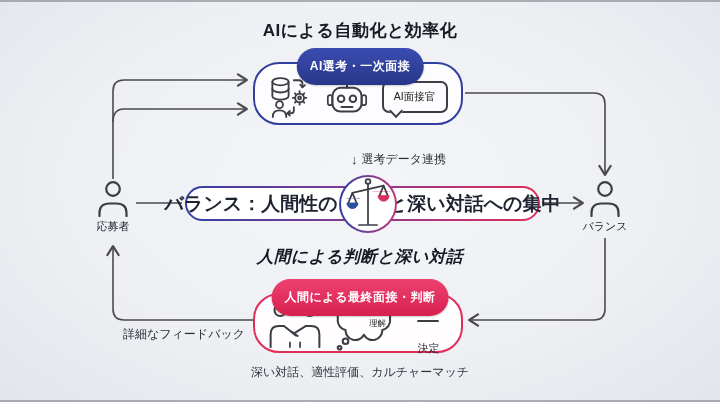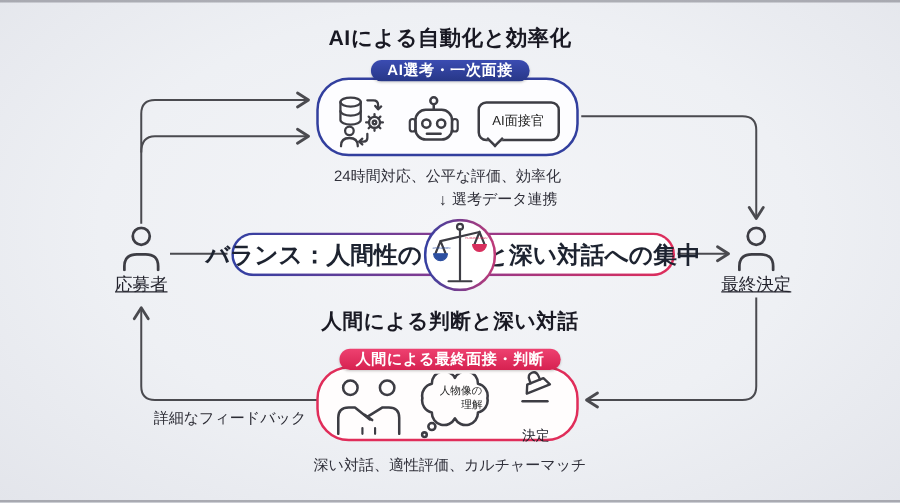--- a/index.html
+++ b/index.html
@@ -13,21 +13,21 @@
   .cx{transform:translateX(-50%);}
   .title{font-size:17px;font-weight:700;color:#191923;letter-spacing:.5px;white-space:nowrap;}
   .caption{font-size:12px;color:#30303a;white-space:nowrap;}
   .small-label{font-size:12px;color:#2c2c35;white-space:nowrap;}
 
   .flowbox{background:#fdfdff;border-radius:26px;display:flex;align-items:center;
     justify-content:space-evenly;box-sizing:border-box;}
   .blue-box{border:2px solid #323f9e;width:210px;height:63px;padding-top:6px;}
   .pink-box{border:2px solid #e02d5a;width:210px;height:60px;padding-top:4px;background:#fffdfd;}
 
-  .badge{padding:0 13px;border-radius:999px;color:#fff;font-size:12px;font-weight:700;
+  .badge{padding:10px 13px;border-radius:999px;color:#fff;font-size:12px;font-weight:700;
     white-space:nowrap;letter-spacing:.5px;box-shadow:0 1px 2px rgba(0,0,0,.2);}
   .badge-blue{background:linear-gradient(180deg,#3b4cb2,#273787);}
   .badge-pink{background:linear-gradient(180deg,#ee4170,#d62150);}
 
   .pill{width:355px;height:35px;border-radius:999px;border:2px solid transparent;
     background:linear-gradient(#fff,#fff) padding-box,linear-gradient(90deg,#3240a2,#8b3b90,#e02d5a) border-box;
     display:flex;align-items:center;justify-content:center;box-sizing:border-box;}
   .pill-text{font-size:19px;font-weight:700;color:#1d2330;white-space:nowrap;}
   .pill-gap{width:50px;flex:none;}
   .scale-circle{width:58px;height:58px;border-radius:50%;border:2px solid transparent;
@@ -38,21 +38,21 @@
     display:flex;align-items:center;justify-content:center;font-size:10.5px;color:#222;position:relative;}
   .bubble:after{content:"";position:absolute;left:7px;bottom:-5.5px;width:8px;height:8px;background:#fdfdff;
     border-left:2px solid #3d3d44;border-bottom:2px solid #3d3d44;transform:rotate(-45deg);}
 
   .thought{position:relative;width:62px;height:52px;}
   .thought .t-text{position:absolute;left:10px;top:8px;width:42px;text-align:right;
     font-size:8.5px;line-height:1.3;color:#222;}
   .stamp-group{display:flex;flex-direction:column;align-items:center;gap:16px;}
   .stamp-label{font-size:11px;color:#1e1e28;margin-top:1px;}
 
-  .person-label{font-size:14px;color:#23232d;white-space:nowrap;text-decoration:underline;}
+  .person-label{font-size:11px;color:#23232d;white-space:nowrap;}
   svg{display:block;}
   .icon-stroke{fill:none;stroke:#3d3d44;stroke-width:2.2;stroke-linecap:round;stroke-linejoin:round;}
   .icon-stroke-thin{fill:none;stroke:#3d3d44;stroke-width:1.9;stroke-linecap:round;stroke-linejoin:round;}
   .connectors{position:absolute;left:0;top:0;pointer-events:none;}
   .conn{fill:none;stroke:#4a4a4f;stroke-width:1.6;}
   .link-arrow{font-size:13px;color:#2c2c35;font-weight:400;margin-right:4px;}
 </style>
 </head>
 <body>
 
@@ -101,21 +101,20 @@
       <line class="icon-stroke" x1="17" y1="34" x2="29" y2="34"></line>
     </svg>
     <div class="bubble">
       <span>AI面接官</span>
     </div>
   </div>
 
   <div class="abs cx title" style="left:360px;top:19px;">AIによる自動化と効率化</div>
   <div class="abs cx badge badge-blue" style="left:360px;top:48px;">AI選考・一次面接</div>
 
-  <div class="abs cx caption" style="left:358px;top:133px;">24時間対応、公平な評価、効率化</div>
   <div class="abs caption" style="left:351px;top:151px;display:flex;align-items:center;">
     <span class="link-arrow">↓</span>
     <span>選考データ連携</span>
   </div>
 
   <div class="abs pill" style="left:185px;top:186px;">
     <span class="pill-text">バランス：人間性の</span>
     <span class="pill-gap"></span>
     <span class="pill-text">と深い対話への集中</span>
   </div>
@@ -136,23 +135,23 @@
   <svg class="abs" style="left:96px;top:181px;" width="34" height="36" viewBox="0 0 34 36">
     <circle class="icon-stroke" cx="17" cy="8" r="6.8"></circle>
     <path class="icon-stroke" d="M3.5,35 v-3 q0,-9.5 10,-9.5 h7 q10,0 10,9.5 v3"></path>
   </svg>
   <div class="abs cx person-label" style="left:113px;top:219px;">応募者</div>
 
   <svg class="abs" style="left:588px;top:181px;" width="34" height="36" viewBox="0 0 34 36">
     <circle class="icon-stroke" cx="17" cy="8" r="6.8"></circle>
     <path class="icon-stroke" d="M3.5,35 v-3 q0,-9.5 10,-9.5 h7 q10,0 10,9.5 v3"></path>
   </svg>
-  <div class="abs cx person-label" style="left:605px;top:219px;">最終決定</div>
+  <div class="abs cx person-label" style="left:605px;top:219px;">バランス</div>
 
-  <div class="abs cx title" style="left:360px;top:246px;font-size:16.5px;">人間による判断と深い対話</div>
+  <div class="abs cx title" style="left:360px;top:246px;font-size:16.5px;font-style:italic;">人間による判断と深い対話</div>
 
   <div class="abs flowbox pink-box" style="left:253px;top:293px;">
     <svg width="54" height="46" viewBox="0 0 58 50">
       <circle class="icon-stroke" cx="13" cy="9" r="6.3"></circle>
       <circle class="icon-stroke" cx="45" cy="9" r="6.3"></circle>
       <path class="icon-stroke" d="M2.5,49 V35 q0,-9 9,-9 h5.5 L30,36.5"></path>
       <path class="icon-stroke" d="M55.5,49 V35 q0,-9 -9,-9 H41 L28,34"></path>
       <path class="icon-stroke" d="M25.5,32.5 l6.5,4.5"></path>
       <path class="icon-stroke-thin" d="M23.5,49 v-5 M34.5,49 v-5"></path>
     </svg>

